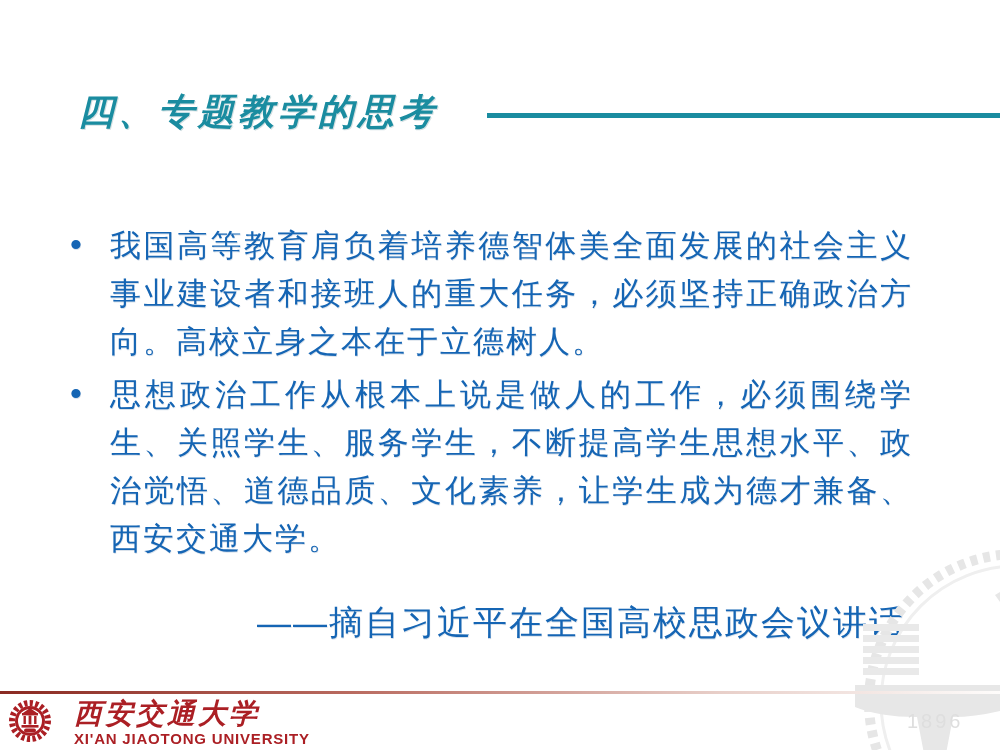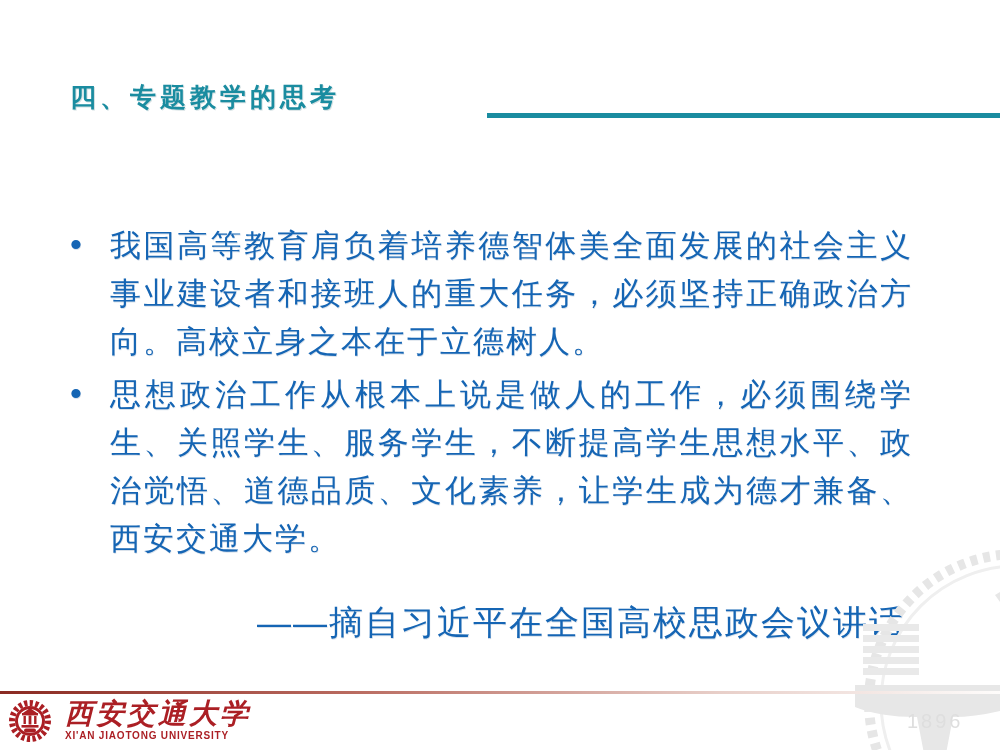--- a/index.html
+++ b/index.html
@@ -4,25 +4,26 @@
 <style>
   html,body{margin:0;padding:0;}
   body{
     width:1000px;height:750px;position:relative;overflow:hidden;
     background:#ffffff;
     font-family:"Liberation Sans","DejaVu Sans",sans-serif;
   }
 
   
   .slide-title{
-    position:absolute;left:70px;top:80px;margin:0;
-    font-size:26px;font-weight:bold;letter-spacing:4px;
+    position:absolute;left:70px;top:80px;margin:8px;
+    font-size:36px;font-weight:bold;letter-spacing:4px;
     color:#1a8ca0;
     text-shadow:1px 1px 0 rgba(10,80,90,0.18);
     white-space:nowrap;
+    font-style:italic;
   }
   .title-underline{
     position:absolute;left:487px;top:113px;width:513px;height:5px;
     background:#1a8ca0;
   }
 
   
   .content{
     position:absolute;left:68px;top:222px;width:845px;
   }
@@ -55,32 +56,32 @@
     font-family:"Liberation Sans",sans-serif;
   }
 
   
   .footer-divider{
     position:absolute;left:0;top:691px;width:1000px;height:3px;
     background:linear-gradient(90deg,#8a2a22 0%,#b96a5f 35%,#e8cfc9 72%,#fefcfb 100%);
   }
   .footer-logo{
     position:absolute;left:8px;top:699px;
-    display:flex;align-items:flex-start;gap:13px;
+    display:flex;align-items:flex-start;gap:22px;
   }
   .logo-gear{width:44px;height:44px;flex:0 0 auto;}
   .logo-names{display:flex;flex-direction:column;}
   .uni-cn{
     font-family:"Liberation Serif","DejaVu Serif",serif;
     font-style:italic;font-weight:bold;
     font-size:28px;line-height:30px;letter-spacing:3px;
     color:#ab1f24;white-space:nowrap;
   }
   .uni-en{
-    font-size:10px;font-weight:bold;letter-spacing:0.8px;
+    font-size:15px;font-weight:bold;letter-spacing:0.8px;
     color:#ab1f24;white-space:nowrap;margin-top:1px;
   }
 </style>
 </head>
 <body>
 
 <h1 class="slide-title">四、专题教学的思考</h1>
 <div class="title-underline"></div>
 
 <div class="content">

